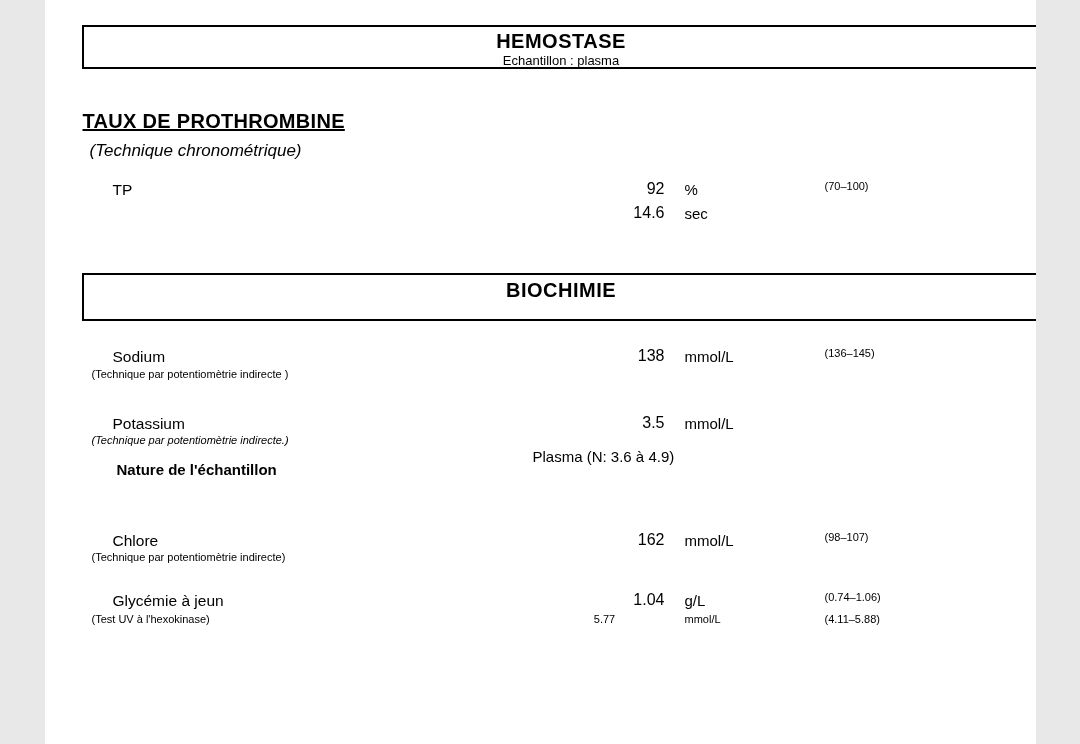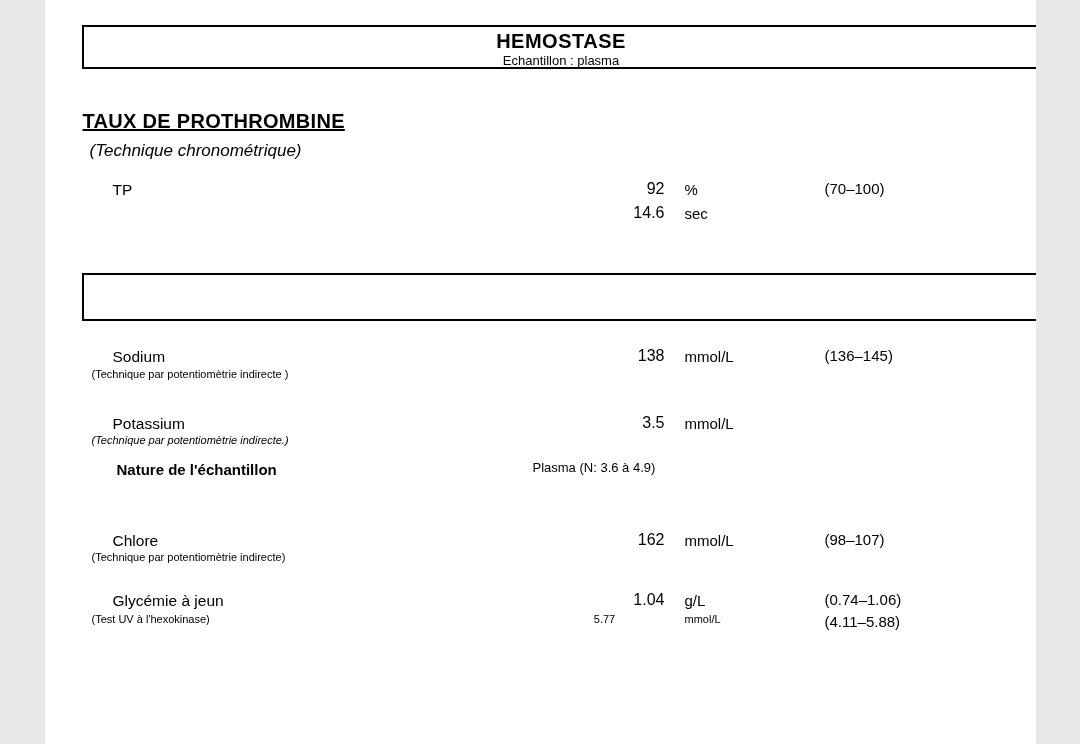--- a/index.html
+++ b/index.html
@@ -76,37 +76,37 @@
     font-size: 16px;
   }
   .unit {
     position: absolute;
     left: 640px;
     font-size: 15px;
   }
   .rng {
     position: absolute;
     left: 780px;
-    font-size: 15px;
+    font-size: 11px;
     white-space: nowrap;
   }
   .small { font-size: 11px !important; text-align: center; }
   .nature-lbl {
     position: absolute;
     left: 50px;
     top: 461px;
     font-size: 15px;
     font-weight: bold;
     padding-left: 22px;
   }
   .nature-val {
     position: absolute;
     left: 488px;
-    top: 460px;
-    font-size: 13px;
+    top: 448px;
+    font-size: 15px;
   }
 </style>
 </head>
 <body>
 
 <div class="page">
 
   <div class="header-box" id="box-hemostase">
     <div class="box-title">HEMOSTASE</div>
     <div class="box-subtitle">Echantillon : plasma</div>
@@ -117,20 +117,21 @@
 
   <div class="lbl" style="top:181px">TP</div>
   <div class="val" style="top:180px">92</div>
   <div class="unit" style="top:181px">%</div>
   <div class="rng" style="top:180px">(70–100)</div>
 
   <div class="val" style="top:204px">14.6</div>
   <div class="unit" style="top:205px">sec</div>
 
   <div class="header-box" id="box-biochimie">
+    <div class="box-title">BIOCHIMIE</div>
   </div>
 
   <div class="lbl" style="top:348px">Sodium</div>
   <div class="note" style="top:368px">(Technique par potentiomètrie indirecte )</div>
   <div class="val" style="top:347px">138</div>
   <div class="unit" style="top:348px">mmol/L</div>
   <div class="rng" style="top:347px">(136–145)</div>
 
   <div class="lbl" style="top:415px">Potassium</div>
   <div class="note italic" style="top:434px">(Technique par potentiomètrie indirecte.)</div>

